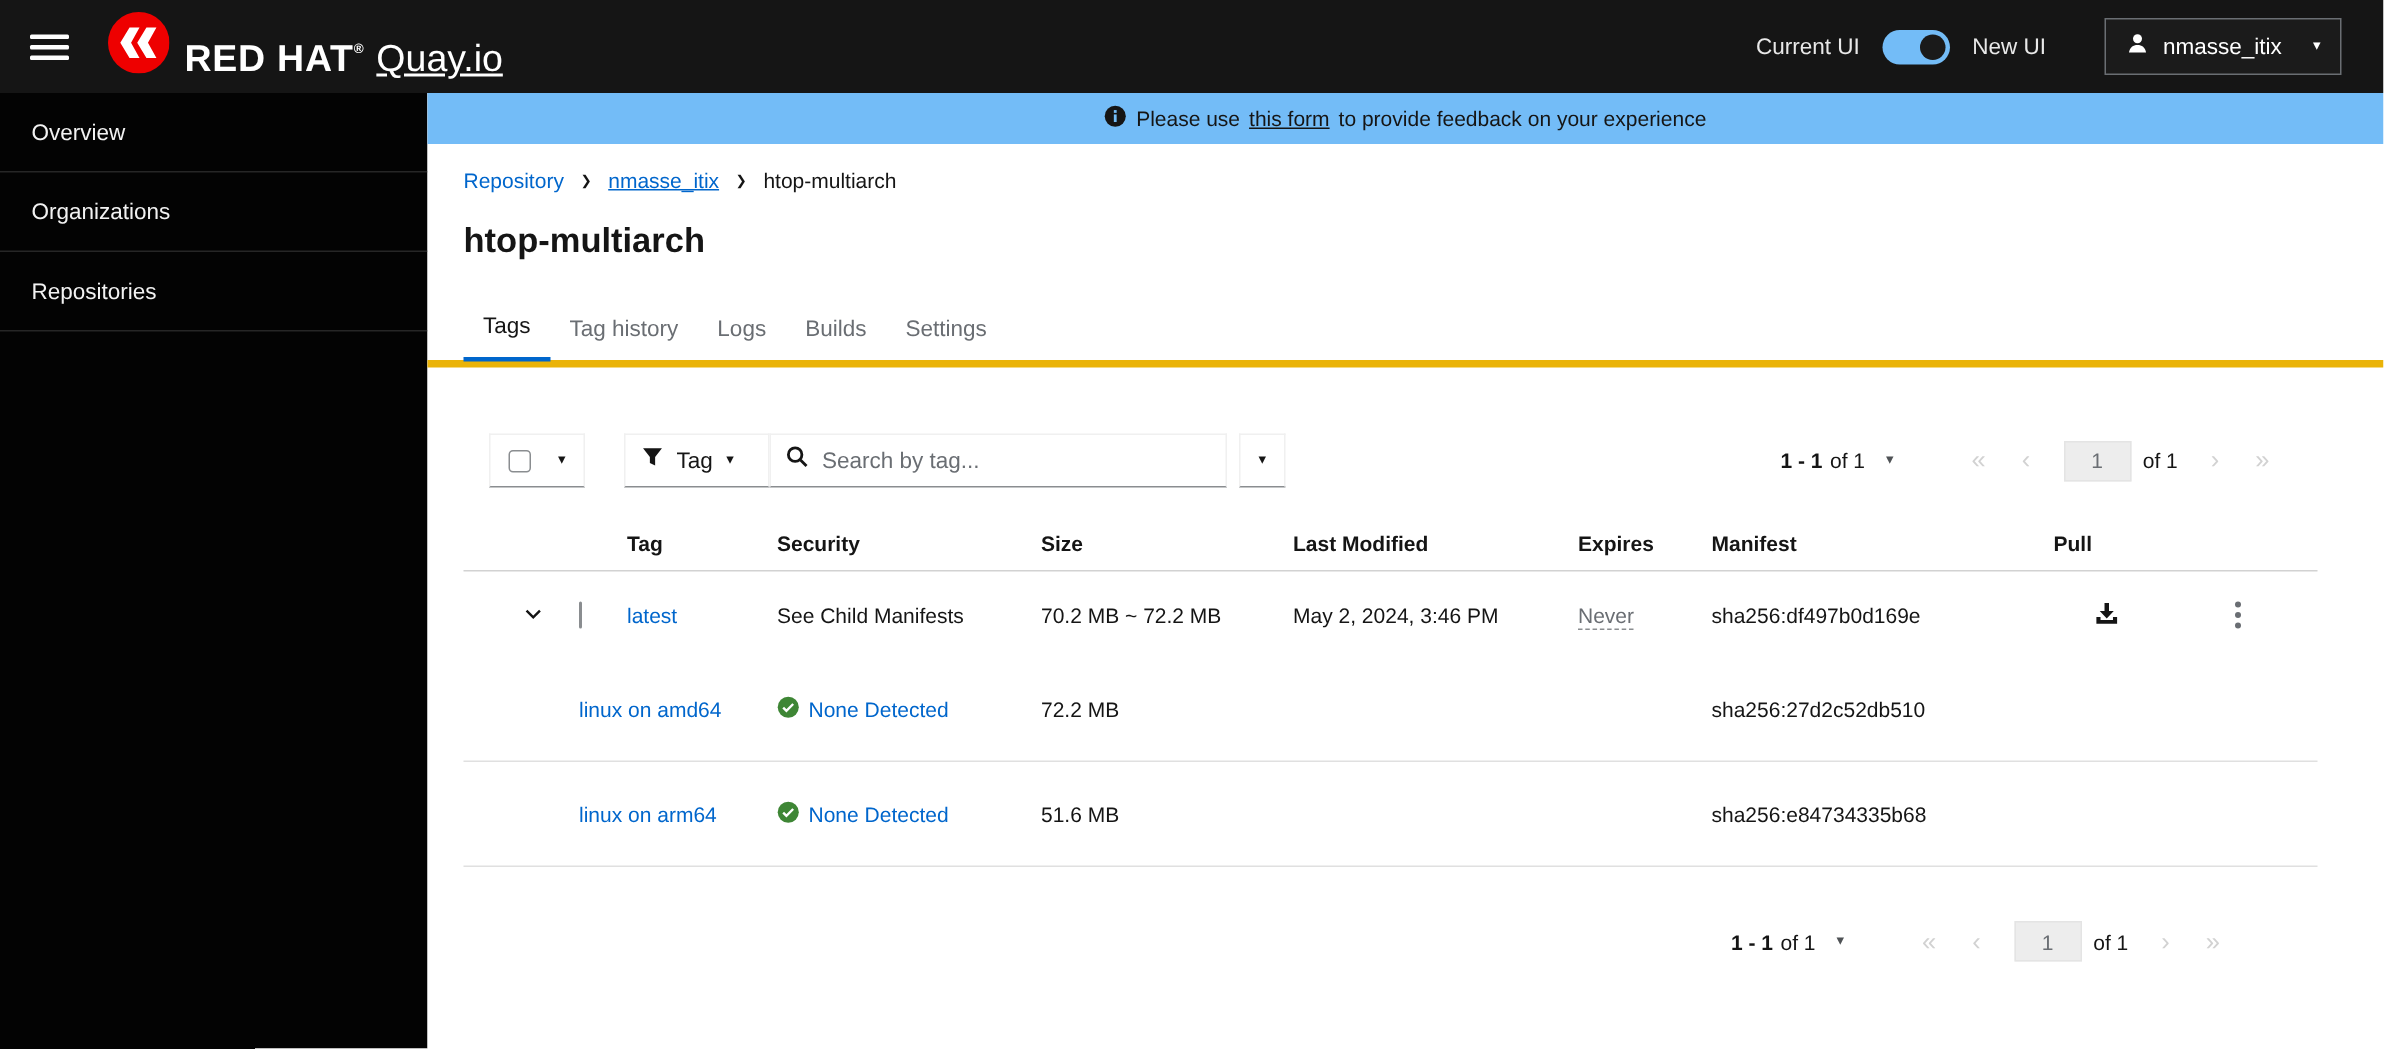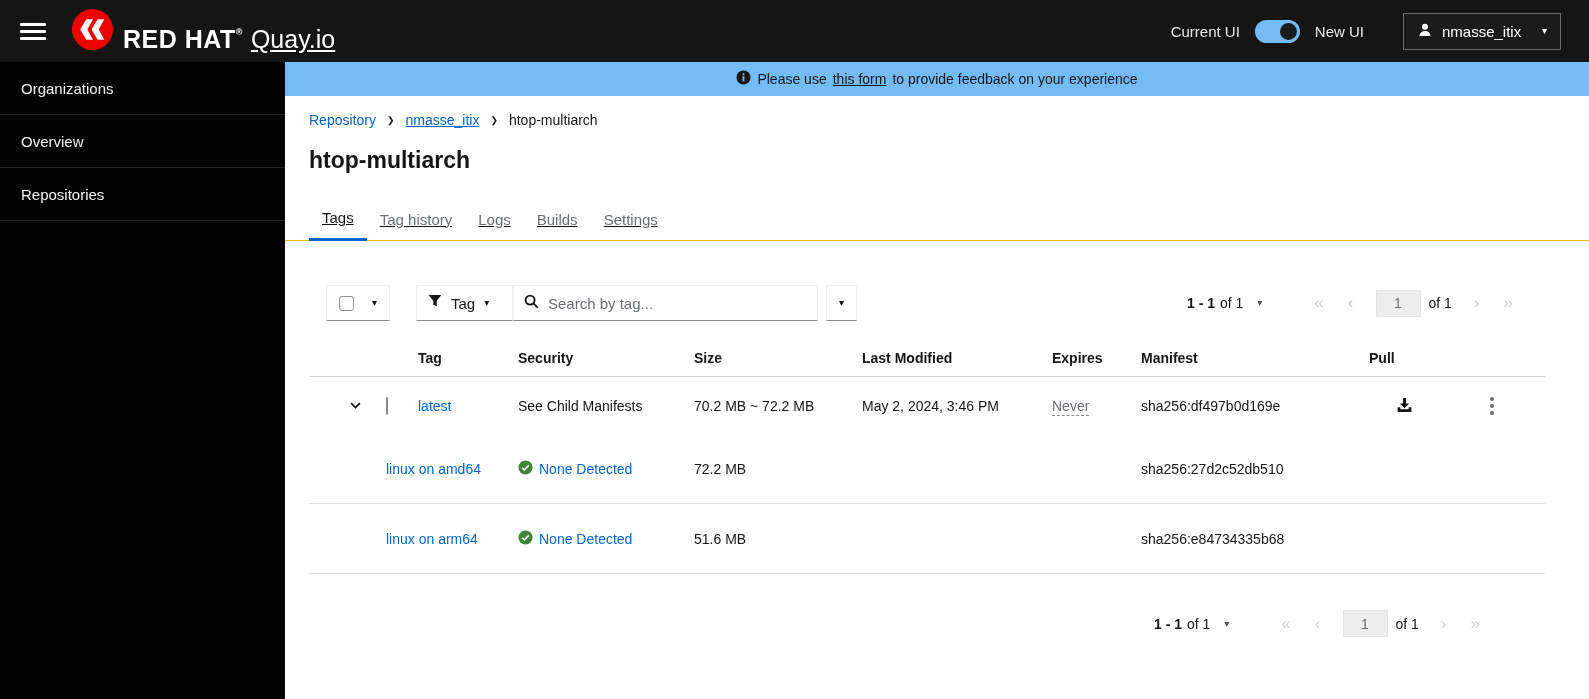--- a/index.html
+++ b/index.html
@@ -37,21 +37,21 @@
 
   
   .breadcrumb { margin:16px 0 0 24px; display:flex; align-items:center; gap:11px; font-size:14px; }
   .crumb-link { color:#0066cc; text-decoration:none; cursor:pointer; }
   .crumb-link.visited { text-decoration:underline; }
   .crumb-sep { font-size:9px; color:#151515; }
   .crumb-current { color:#151515; }
   .page-title { margin:19px 0 0 24px; font-size:23px; font-weight:600; color:#151515; }
 
   
-  .tabs-row { margin-top:25px; border-bottom:1px solid #eab308; display:flex; padding-left:24px;text-decoration:underline; }
+  .tabs-row { margin-top:25px; border-bottom:5px solid #eab308; display:flex; padding-left:24px; }
   .tab { padding:10px 13px 12px; font-size:15px; color:#6a6e73; cursor:pointer; margin-bottom:-1px; border:none; background:none; }
   .tab.active { color:#151515; border-bottom:3px solid #0066cc; }
 
   
   .toolbar { margin:44px 64px 0 41px; display:flex; align-items:center; }
   .ctl { height:36px; border:1px solid #f0f0f0; border-bottom-color:#8a8d90; background:#fff; display:flex; align-items:center; cursor:pointer; }
   .bulk-select { width:64px; padding:0 12px; justify-content:space-between; }
   .checkbox { width:15px; height:15px; border:1px solid #8a8d90; border-radius:3px; background:#fff; cursor:pointer; flex:none; }
   .filter-group { display:flex; margin-left:26px; }
   .tag-dd { width:97px; padding:0 11px; gap:9px; }
@@ -132,22 +132,22 @@
       </span>
       <span>nmasse_itix</span>
       <span class="caret light">▾</span>
     </div>
   </div>
 </header>
 
 <div class="below">
 
   <nav class="sidebar">
+    <div class="side-item">Overview</div>
     <div class="side-item">Organizations</div>
-    <div class="side-item">Overview</div>
     <div class="side-item">Repositories</div>
   </nav>
 
   <div class="main">
 
     <div class="banner">
       <span>
         <svg viewBox="0 0 16 16">
             <circle cx="8" cy="8" r="7.5" fill="#151515"></circle>
             <rect x="7" y="6.7" width="2" height="5.4" fill="#73bcf7"></rect>

